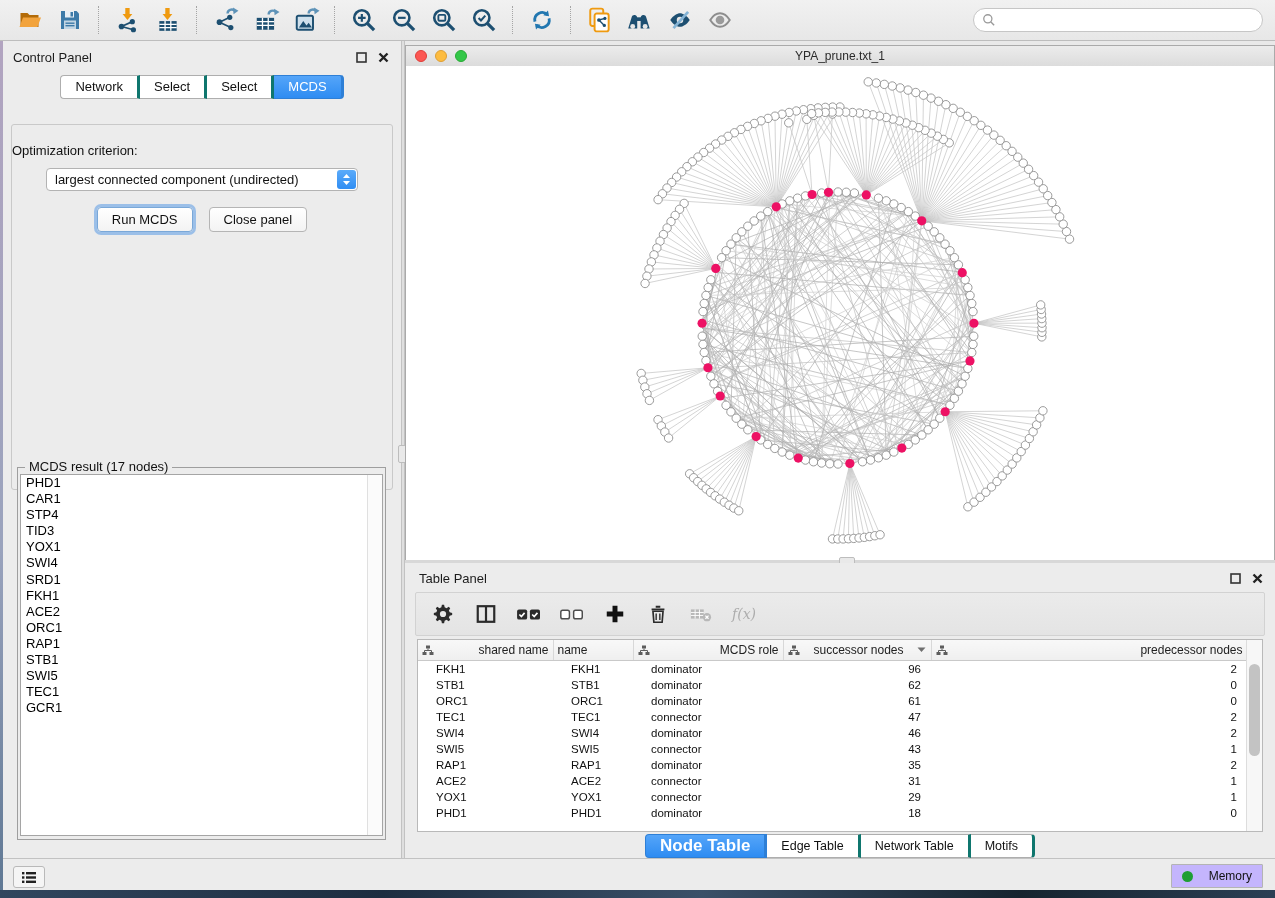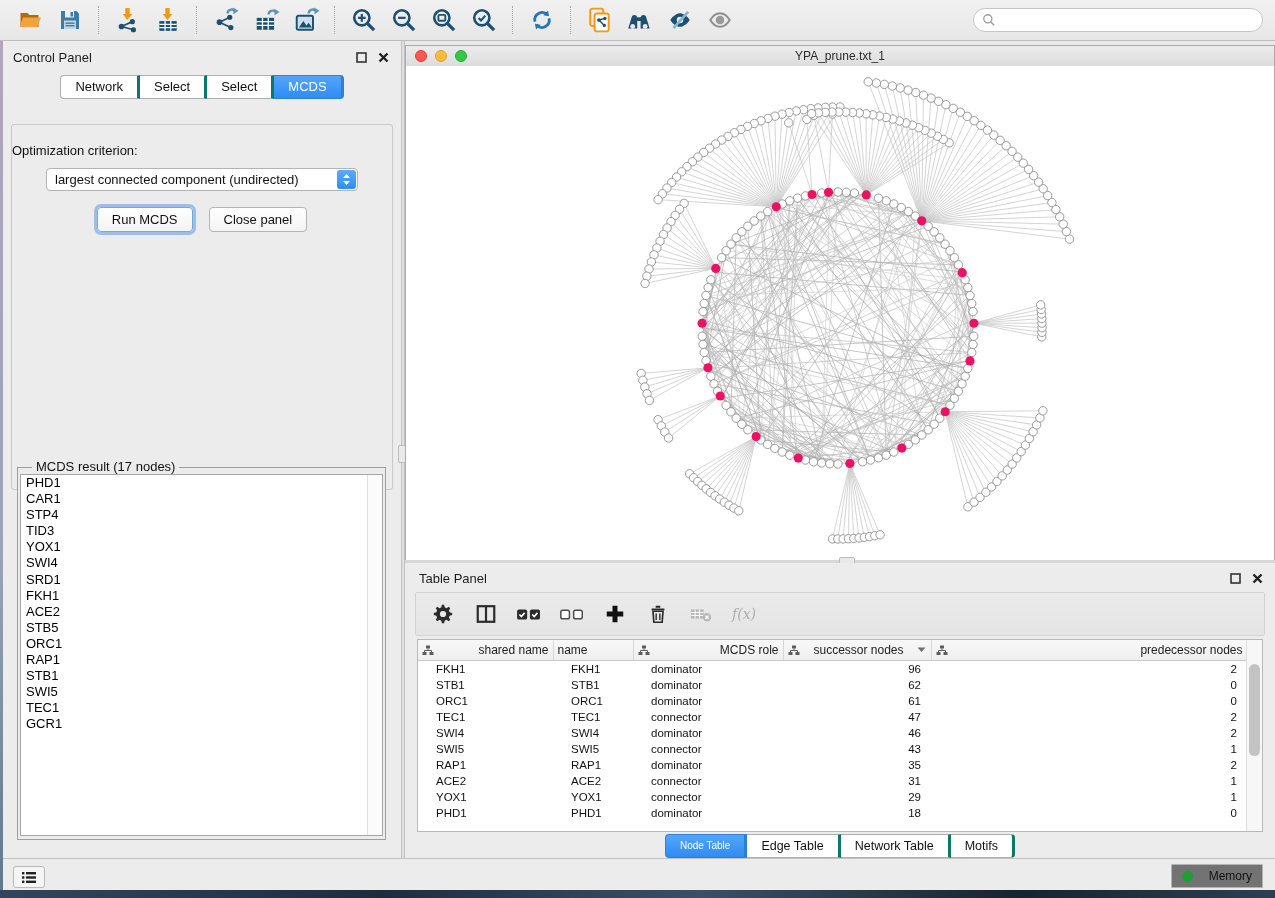--- a/index.html
+++ b/index.html
@@ -42,21 +42,21 @@
   .select{margin:10px auto 0;width:312px;height:23px;background:#fff;border:1px solid #b3b3b3;border-radius:4px;
     display:flex;align-items:center;box-sizing:border-box;}
   .select-value{flex:1;font-size:13px;padding-left:8px;color:#111;white-space:nowrap;overflow:hidden;}
   .select-cap{width:19px;height:19px;margin-right:1px;border-radius:3px;background:linear-gradient(#5babfa,#2f8df3);
     display:flex;align-items:center;justify-content:center;}
   .btn-row{display:flex;justify-content:center;gap:16px;margin-top:16px;}
   .mac-btn{height:23px;padding:0 14px;font-size:13px;color:#111;background:linear-gradient(#ffffff,#f3f3f3);
     border:1px solid #b5b5b5;border-radius:4px;display:flex;align-items:center;}
   .mac-btn.focused{box-shadow:0 0 0 3px rgba(112,168,230,.65);border-color:#7aa8d8;}
   .groupbox{position:absolute;left:14px;right:15px;top:426px;height:371px;border:1px solid #9e9e9e;background:#ececec;}
-  .legend{position:absolute;top:-9px;left:14px;background:#ececec;padding:0 4px;font-size:13px;color:#111;}
+  .legend{position:absolute;top:-9px;left:7px;background:#ececec;padding:0 4px;font-size:13px;color:#111;}
   .mcds-list{position:absolute;left:2px;right:2px;top:6px;bottom:3px;background:#fff;border:1px solid #a5a5a5;overflow:hidden;}
   .mcds-item{font-size:13px;line-height:16.1px;padding-left:5px;color:#000;}
   .list-track{position:absolute;right:0;top:0;bottom:0;width:14px;background:#fbfbfb;border-left:1px solid #e0e0e0;}
   
   .splitter-v{position:absolute;left:401px;top:41px;width:4px;height:817px;background:#dfdfdf;border-left:1px solid #c2c2c2;border-right:1px solid #c2c2c2;box-sizing:border-box;}
   .splitter-v .grip{position:absolute;left:-4px;top:404px;width:11px;height:16px;background:#e9e9e9;border:1px solid #bdbdbd;border-radius:2px;}
   .splitter-h{position:absolute;left:405px;top:560px;width:870px;height:3px;background:#d8d8d8;}
   .splitter-h .grip{position:absolute;left:434px;top:-3px;width:14px;height:9px;background:#e9e9e9;border:1px solid #bdbdbd;border-radius:2px;}
   
   .work-gap{position:absolute;left:405px;top:41px;width:870px;height:4px;background:#e9e9e9;}
@@ -83,21 +83,21 @@
   .th-inner{display:flex;align-items:center;justify-content:space-between;gap:5px;padding:0 4px;}
   table.grid td{height:16px;font-size:11.5px;color:#111;padding:0 0 0 18px;white-space:nowrap;overflow:hidden;}
   table.grid td.num{text-align:right;padding:0 10px 0 0;}
   .tbl-scroll{position:absolute;right:0;top:0;bottom:0;width:15px;background:#f7f7f7;border-left:1px solid #ddd;}
   .tbl-thumb{position:absolute;left:2px;right:2px;top:24px;height:92px;background:#c3c3c3;border-radius:6px;}
   .tp-tabs{position:absolute;left:0;right:0;top:271px;display:flex;justify-content:center;}
   
   .status-bar{position:absolute;left:3px;top:858px;width:1272px;height:32px;background:#ececec;border-top:1px solid #c2c2c2;box-sizing:border-box;}
   .list-btn{position:absolute;left:10px;top:7px;width:30px;height:20px;background:#f5f5f5;border:1px solid #b9b9b9;border-radius:3px;
     display:flex;align-items:center;justify-content:center;}
-  .memory-btn{position:absolute;right:12px;top:5px;height:22px;background:#737373;border:1px solid #b4b4b4;border-radius:1px;
+  .memory-btn{position:absolute;right:12px;top:5px;height:22px;background:#c4b5fd;border:1px solid #b4b4b4;border-radius:1px;
     display:flex;align-items:center;gap:16px;padding:0 10px;font-size:12px;color:#111;}
   .mem-dot{width:11px;height:11px;border-radius:50%;background:#1e9e33;}
   .desktop-strip{position:absolute;left:0;top:890px;width:1275px;height:8px;
     background:linear-gradient(90deg,#31465e,#1d2d40 30%,#3a5068 55%,#16242f 80%,#2b3f54);}
   svg{display:block;}
 </style>
 </head>
 <body>
 
 <div class="window">
@@ -297,21 +297,20 @@
         <div class="list-track"></div>
       <div class="mcds-item">PHD1</div>
           <div class="mcds-item">CAR1</div>
           <div class="mcds-item">STP4</div>
           <div class="mcds-item">TID3</div>
           <div class="mcds-item">YOX1</div>
           <div class="mcds-item">SWI4</div>
           <div class="mcds-item">SRD1</div>
           <div class="mcds-item">FKH1</div>
           <div class="mcds-item">ACE2</div>
-          <div class="mcds-item">STB5</div>
           <div class="mcds-item">ORC1</div>
           <div class="mcds-item">RAP1</div>
           <div class="mcds-item">STB1</div>
           <div class="mcds-item">SWI5</div>
           <div class="mcds-item">TEC1</div>
           <div class="mcds-item">GCR1</div>
         </div>
     </div>
   </div>
 
@@ -1210,21 +1209,21 @@
               <td class="num">18</td>
               <td class="num">0</td>
             </tr>
           </tbody>
       </table>
       <div class="tbl-scroll">
           <div class="tbl-thumb"></div>
         </div>
     </div>
     <div class="tp-tabs" id="tp-tabs">
-        <div class="seg active" style="font-size: 10px;">Node Table</div>
+        <div class="seg active" style="font-size: 17px; font-weight: bold;">Node Table</div>
         <div class="seg" style="font-size: 12.5px;">Edge Table</div>
         <div class="seg" style="font-size: 12.5px;">Network Table</div>
         <div class="seg" style="font-size: 12.5px;">Motifs</div>
       </div>
   </div>
 
   <div class="status-bar">
     <div class="list-btn">
       <svg width="16" height="13" viewBox="0 0 16 13">
           <g fill="#222">

